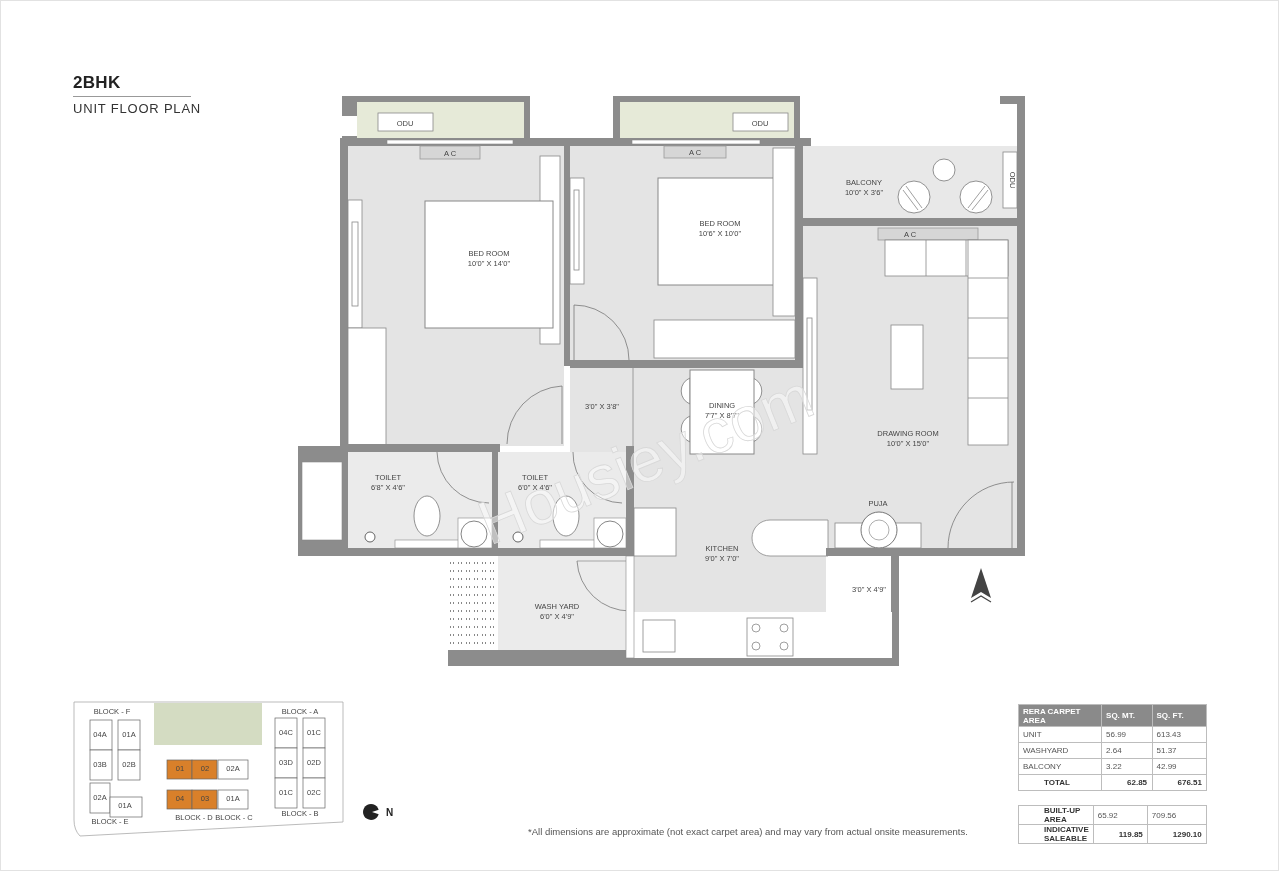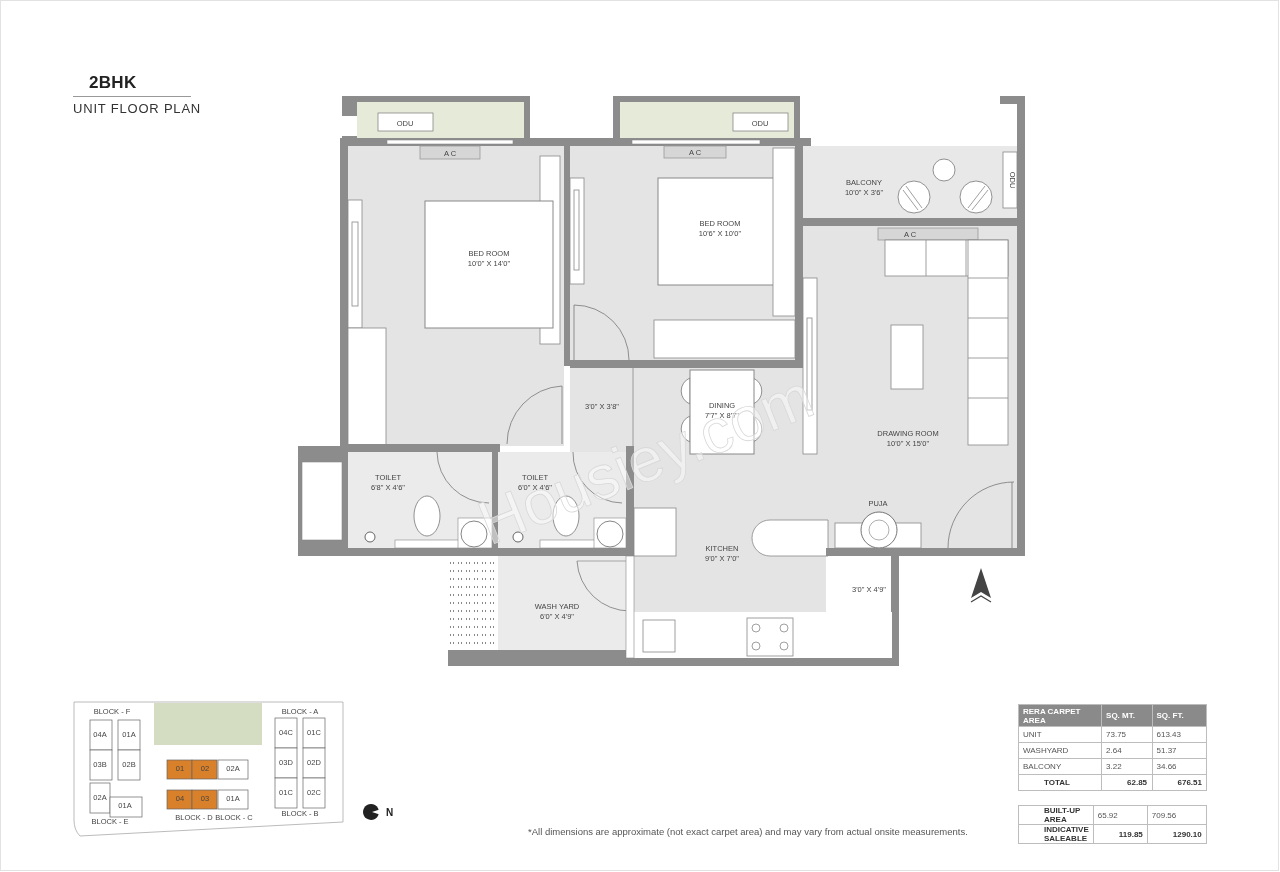--- a/index.html
+++ b/index.html
@@ -1,19 +1,19 @@
 <!DOCTYPE html>
 <html><head>
 <meta charset="utf-8">
 <style>
   html, body { margin:0; padding:0; background:#ffffff; }
   body { width:1280px; height:872px; position:relative; overflow:hidden; font-family:"Liberation Sans", sans-serif; color:#333; }
   .page-border { position:absolute; left:0; top:0; width:1279px; height:871px; border:1px solid #e2e2e2; box-sizing:border-box; }
   .title { position:absolute; left:73px; top:73px; }
-  .title .bhk { font-size:17px; font-weight:bold; color:#222; letter-spacing:0.3px;margin-left:16px; }
+  .title .bhk { font-size:17px; font-weight:bold; color:#222; letter-spacing:0.3px; }
   .title .rule { width:118px; height:1px; background:#999; margin:3px 0 4px 0; }
   .title .sub { font-size:13px; color:#333; letter-spacing:0.8px; }
   svg { position:absolute; left:0; top:0; }
   .rl { font-family:"Liberation Sans", sans-serif; font-size:7.5px; fill:#444; text-anchor:middle; }
   .note { position:absolute; left:528px; top:826px; font-size:9.5px; color:#555; }
   table.area { position:absolute; border-collapse:collapse; font-size:8px; color:#555; }
   table.area td, table.area th { border:1px solid #bdbdbd; text-align:left; height:15px; padding:0 4px; }
   table.area th { background:#8a8a8a; color:#fff; font-weight:bold; height:21px; }
   table.area .b { font-weight:bold; color:#333;padding-left:25px; }
   .t1 { left:1018px; top:704px; width:189px; }
@@ -290,32 +290,32 @@
 
 <table class="area t1">
   <tbody>
       <tr>
     <th class="c1">RERA CARPET AREA</th>
     <th class="c2">SQ. MT.</th>
     <th class="c3">SQ. FT.</th>
   </tr>
   <tr>
     <td>UNIT</td>
-    <td>73.75</td>
+    <td>56.99</td>
     <td>613.43</td>
   </tr>
   <tr>
     <td>WASHYARD</td>
     <td>2.64</td>
     <td>51.37</td>
   </tr>
   <tr>
     <td>BALCONY</td>
     <td>3.22</td>
-    <td>34.66</td>
+    <td>42.99</td>
   </tr>
   <tr>
     <td class="b">TOTAL</td>
     <td class="b">62.85</td>
     <td class="b">676.51</td>
   </tr>
 </tbody>
   </table>
 
 <table class="area t2">

